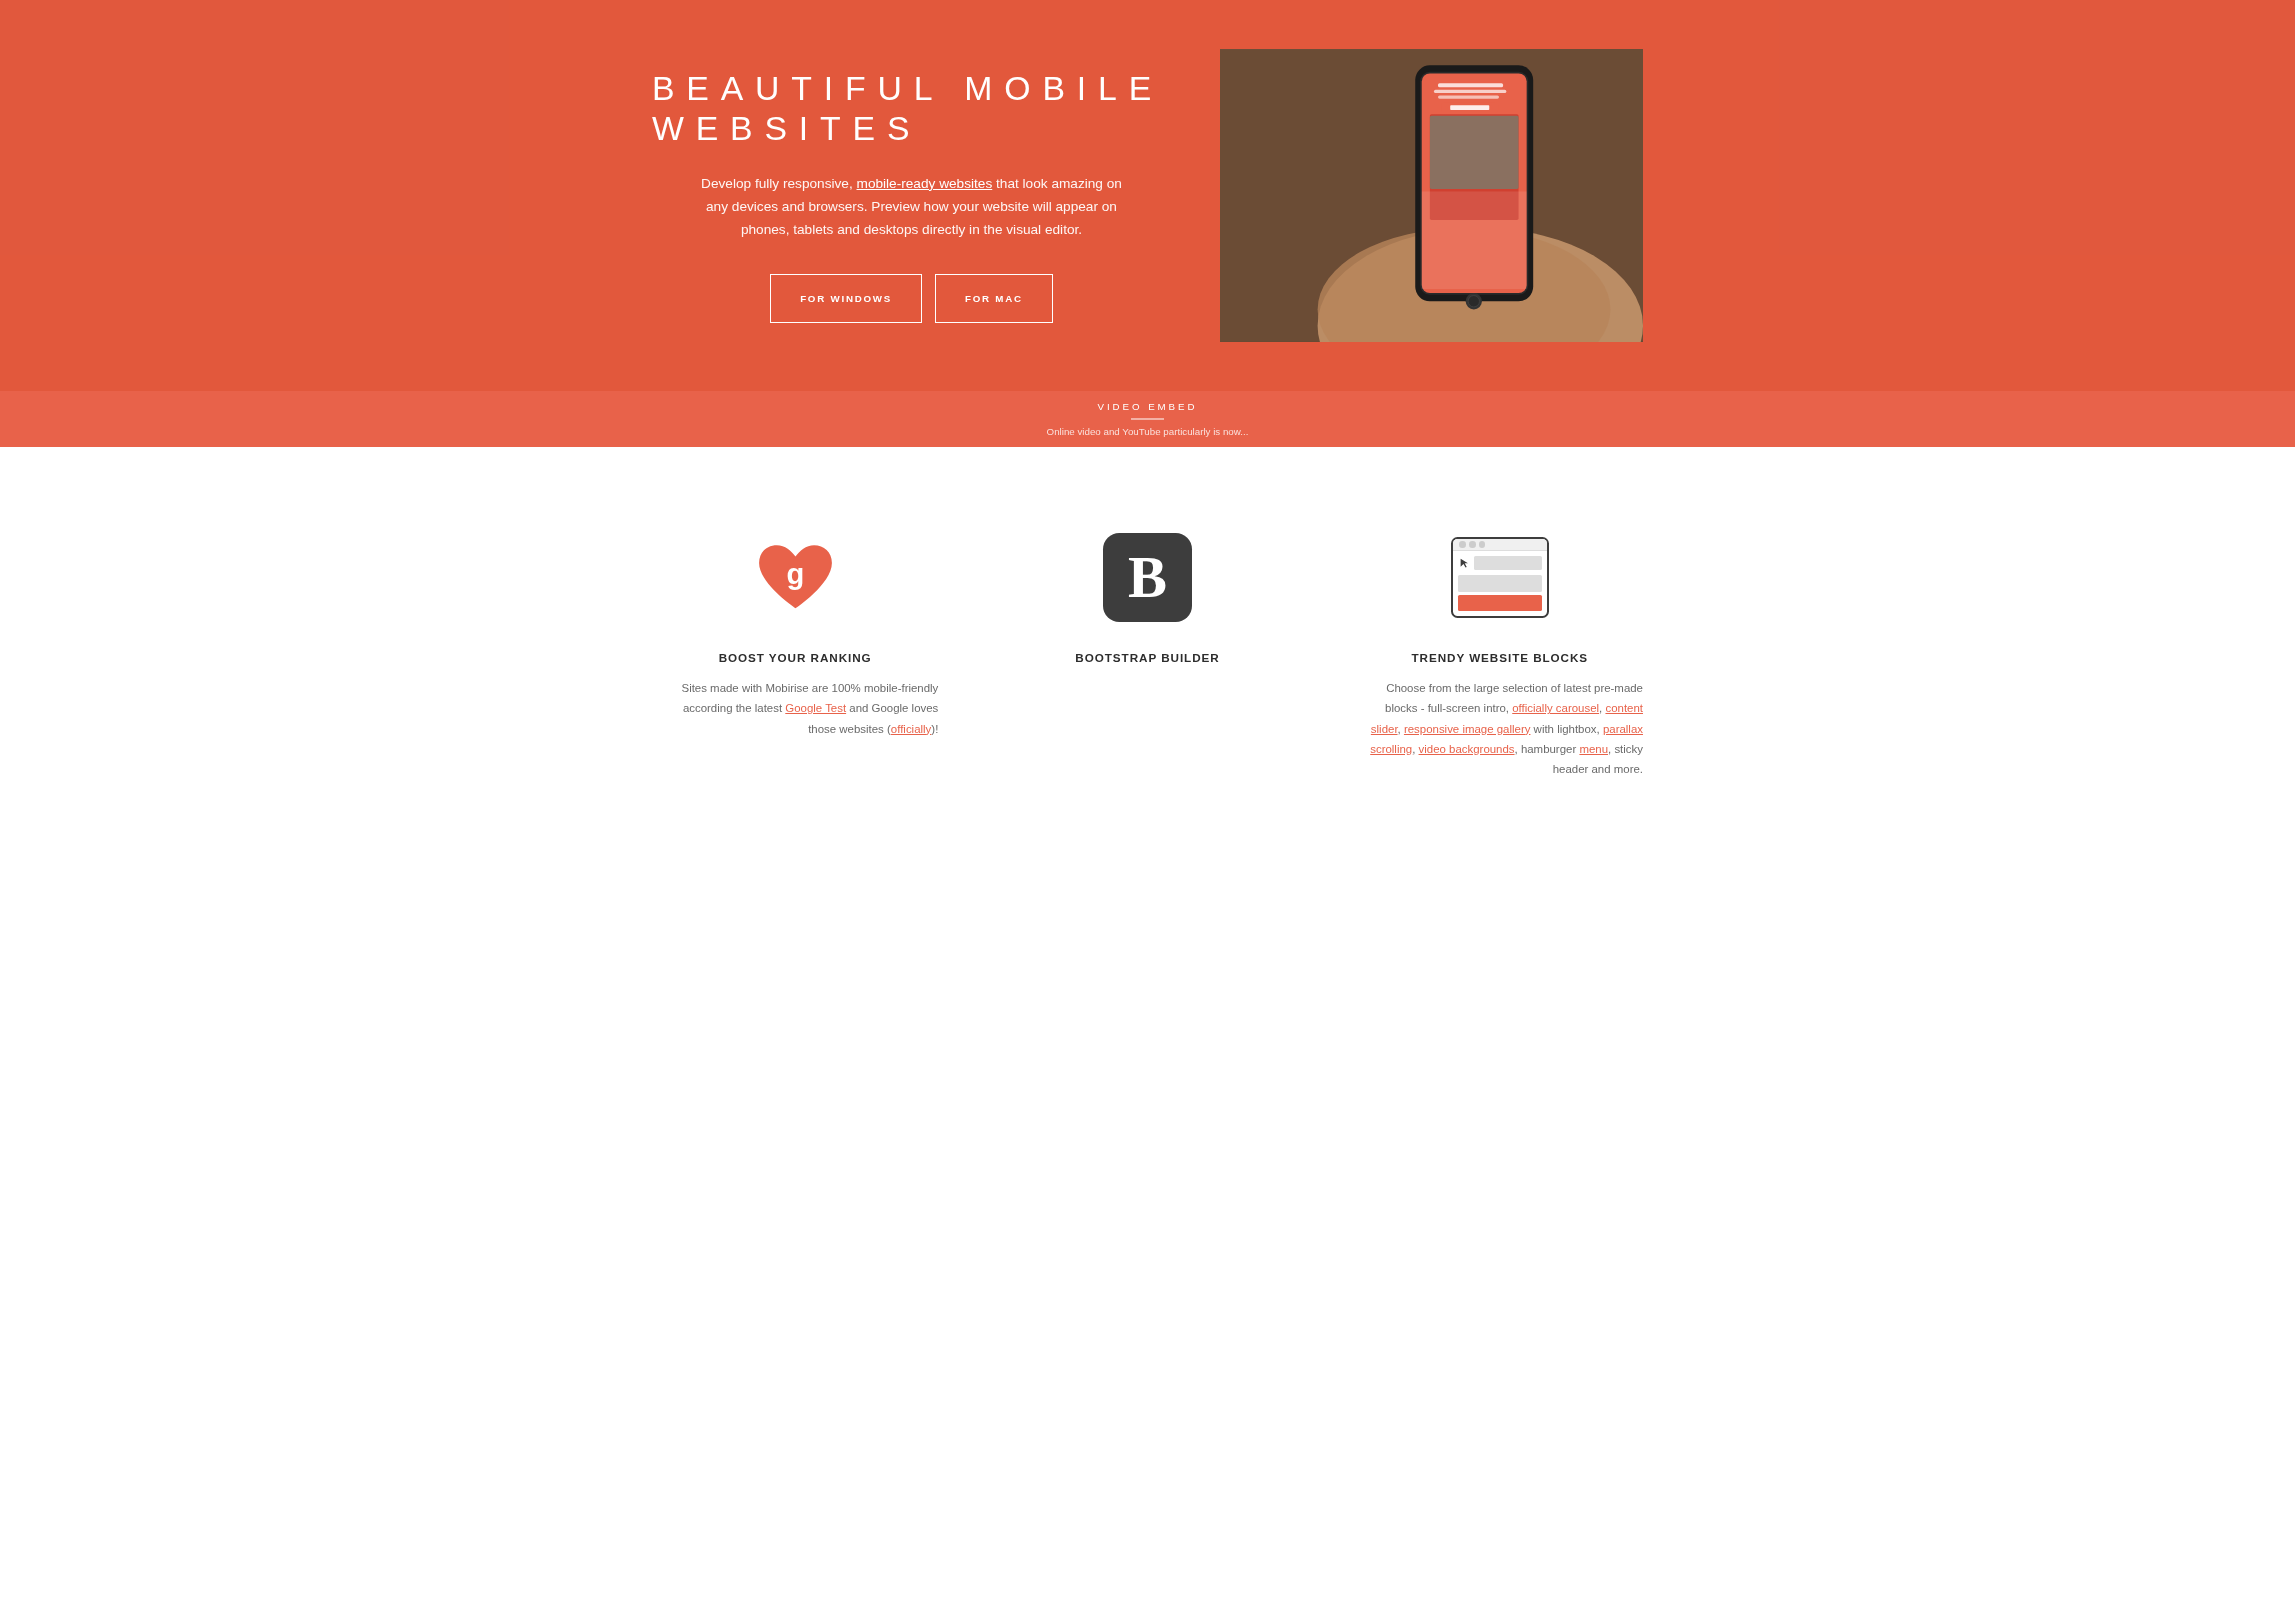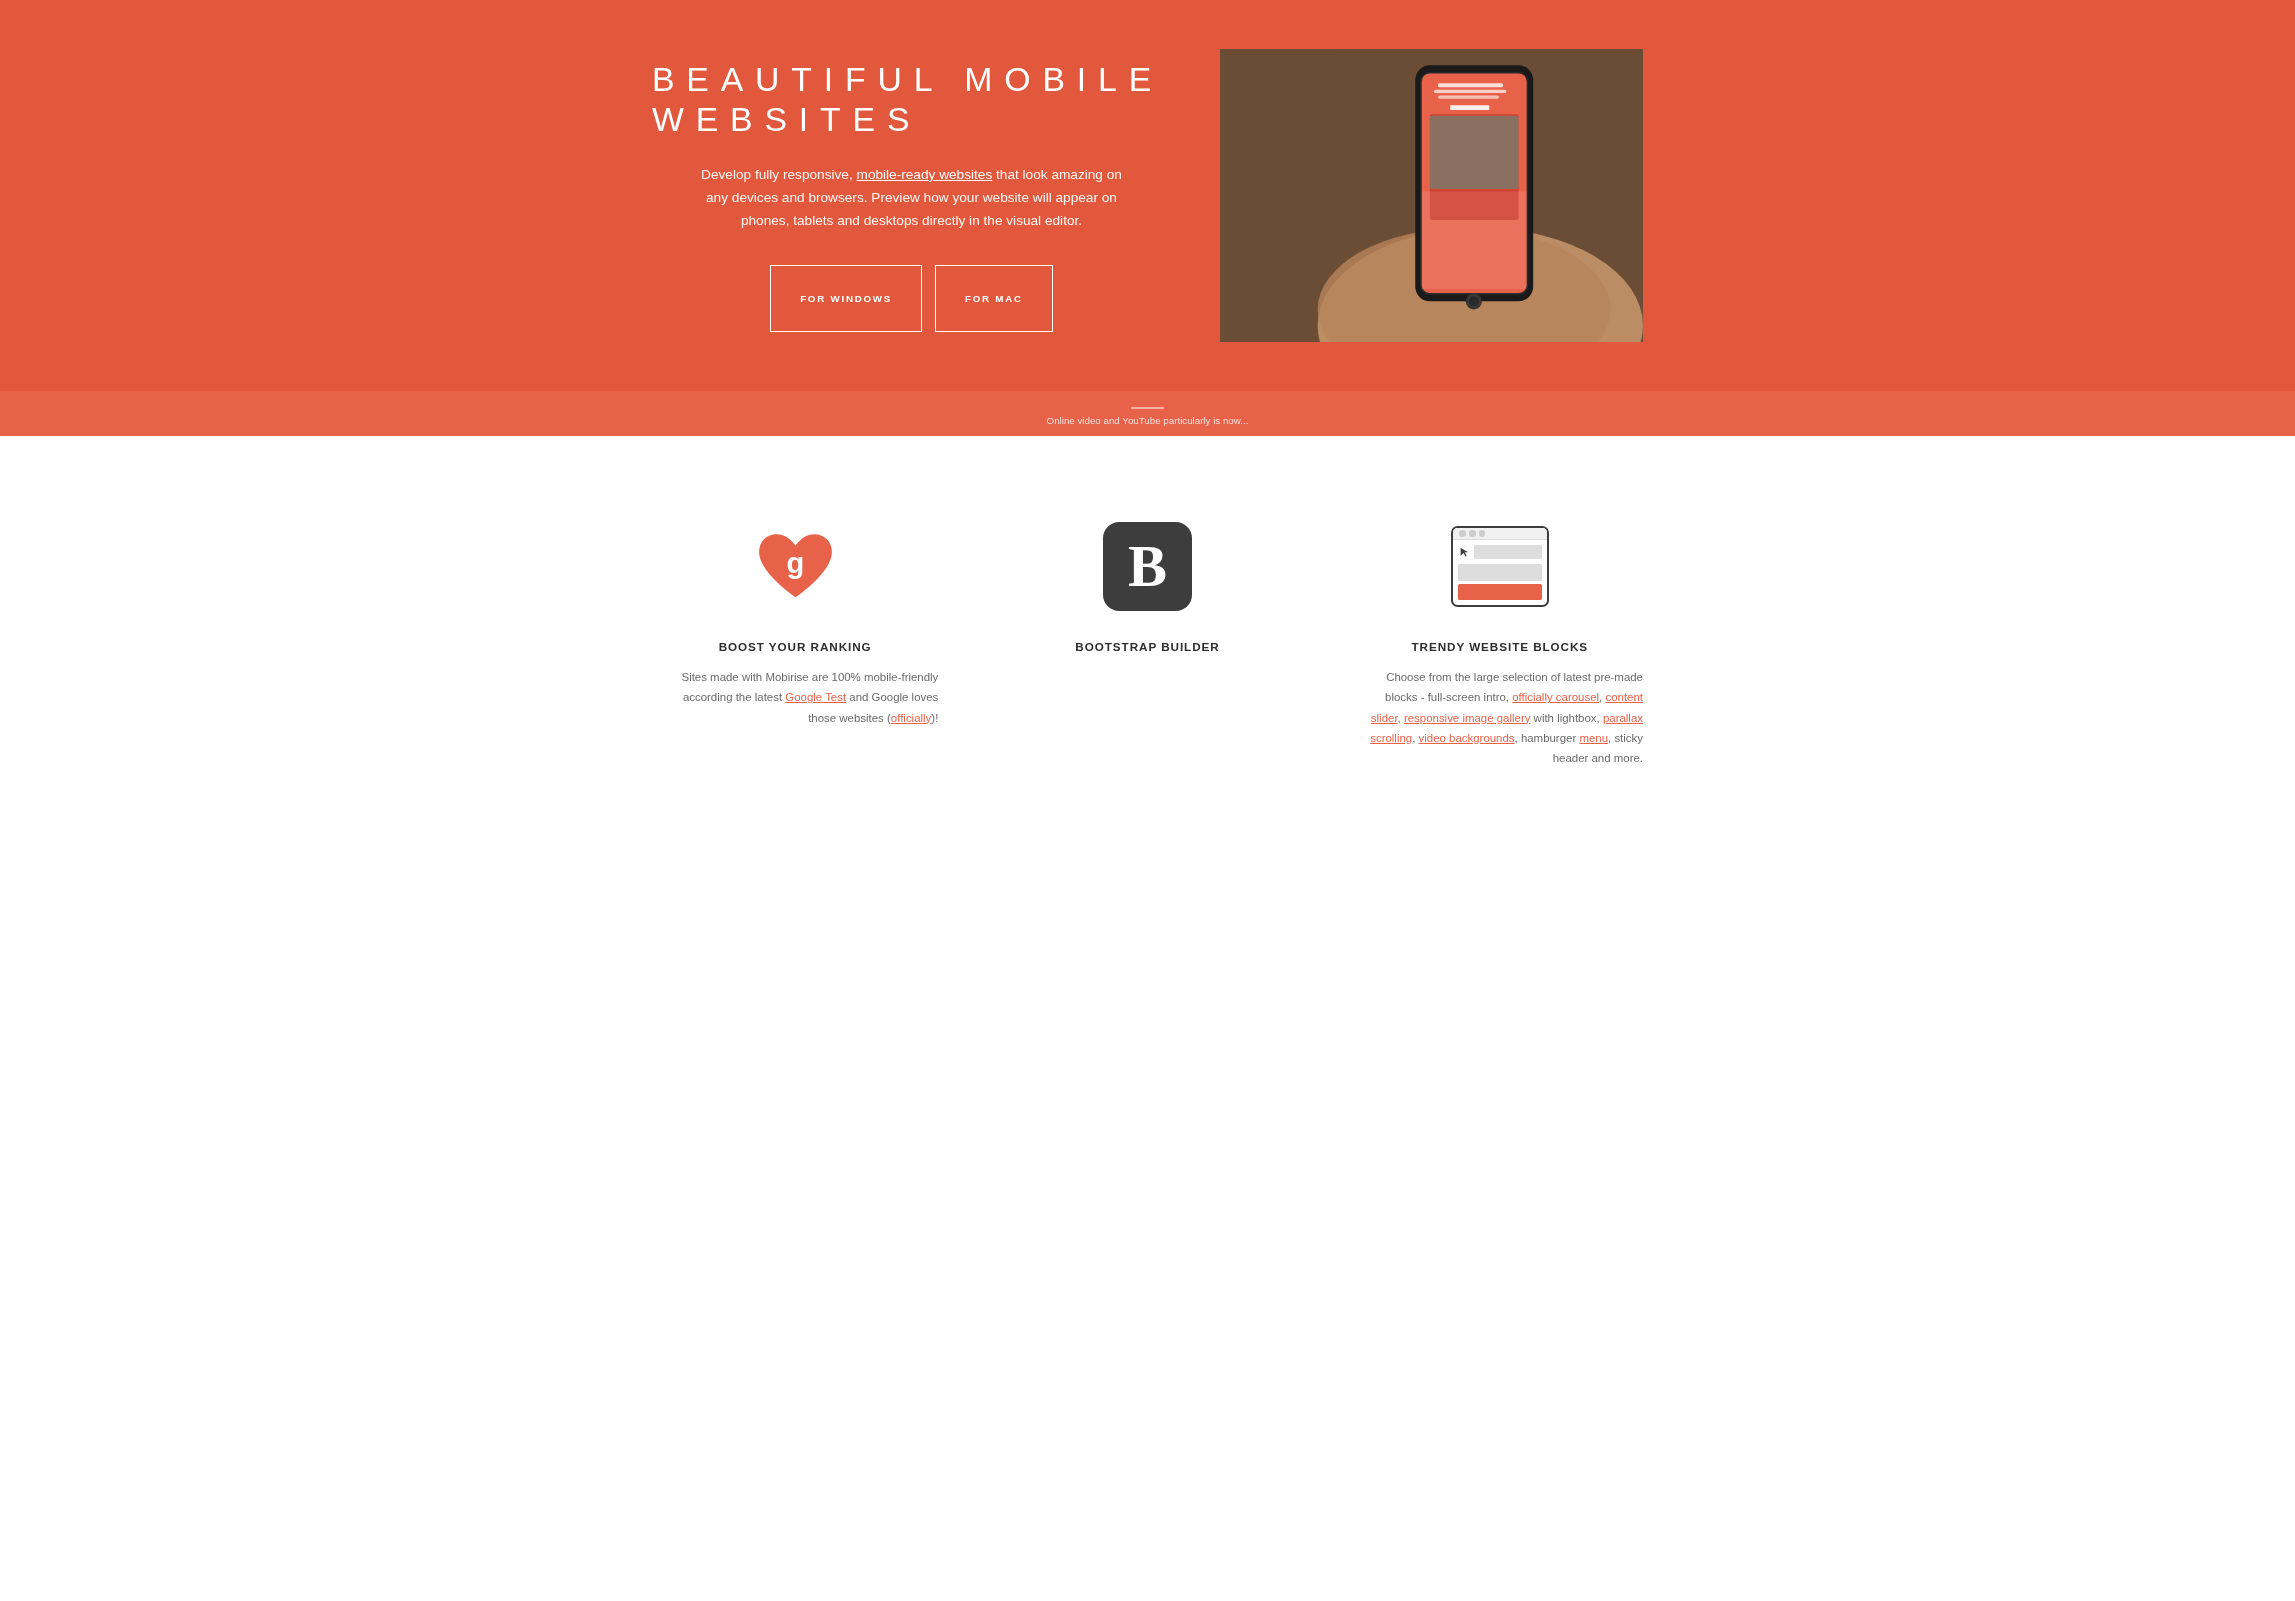--- a/index.html
+++ b/index.html
@@ -63,21 +63,21 @@
       justify-content: center;
     }
     .hero-btn {
       border: 1.6px solid #fff;
       background: transparent;
       color: #fff;
       font-size: 0.75rem;
       font-weight: 600;
       letter-spacing: 0.18em;
       text-transform: uppercase;
-      padding: 27px 29px;
+      padding: 18px 29px;
       cursor: pointer;
       transition: background 0.2s;
     }
 
     .hero-right {
       flex: 0 0 423px;
       position: relative;
       z-index: 2;
     }
     .hero-img-photo {
@@ -287,20 +287,21 @@
 
           <circle cx="312" cy="310" r="10" fill="#333"></circle>
           <circle cx="312" cy="310" r="7" fill="#2a2a2a" stroke="#444" stroke-width="1"></circle>
         </svg>
       </div>
     </div>
   </div>
 </section>
 
 <div class="video-strip">
+  <div class="video-strip-title">VIDEO EMBED</div>
   <div class="video-strip-bar"></div>
   <div class="video-strip-desc">Online video and YouTube particularly is now...</div>
 </div>
 
 <section class="features">
   <div class="features-grid">
 
     <div class="feature-item">
       <div class="feature-icon-wrap">
         <svg width="89" height="81" viewBox="0 0 110 100" xmlns="http://www.w3.org/2000/svg">

